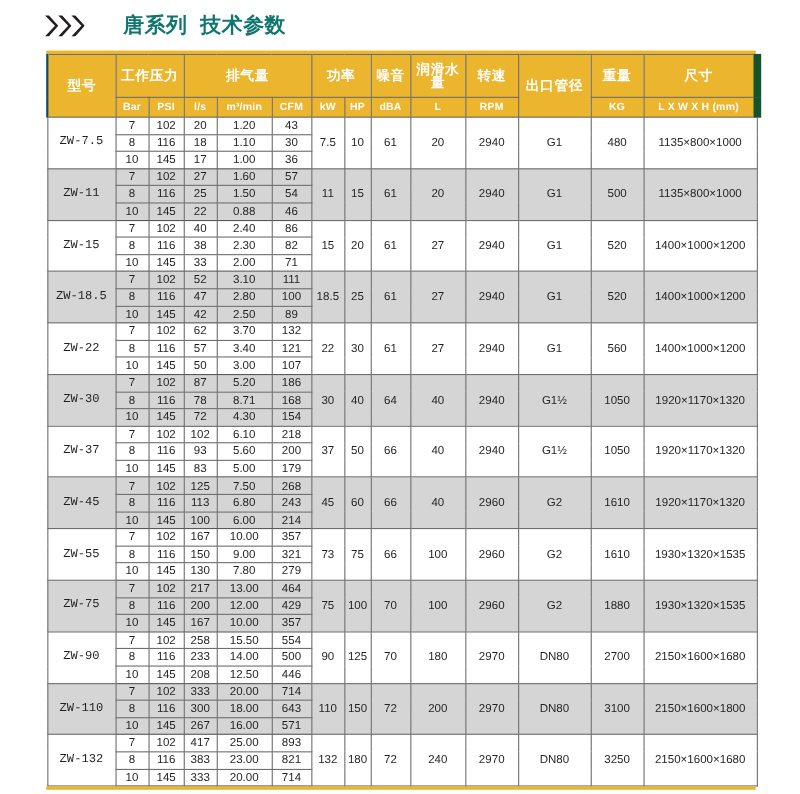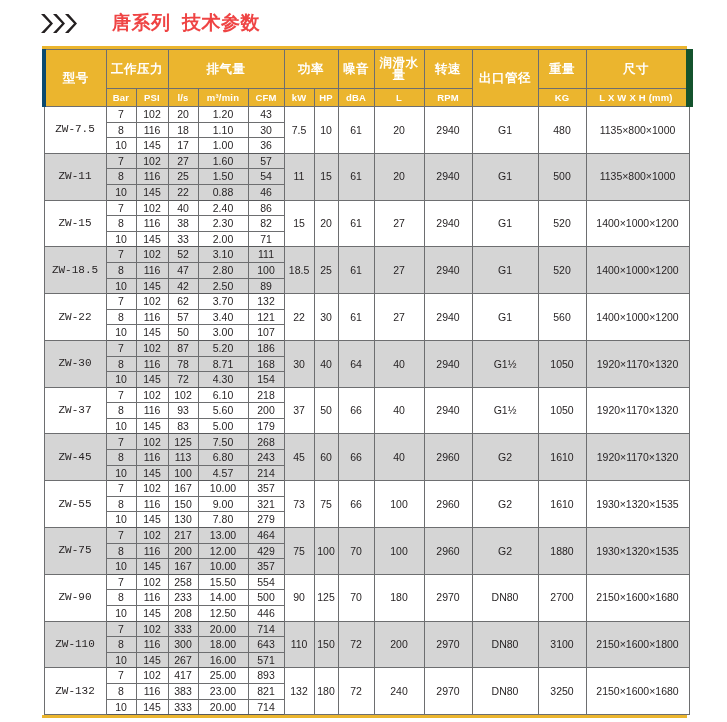--- a/index.html
+++ b/index.html
@@ -30,21 +30,21 @@
   }
   .chev {
     width: 13px;
     height: 21px;
     margin-right: -1px;
   }
   .page-title {
     font-size: 19px;
     font-weight: bold;
     letter-spacing: 0.5px;
-    color: #ef4444;
+    color: #0f766e;
     white-space: pre;
   }
 
   
   .table-wrap {
     padding: 0 40px 0 42px;
     box-sizing: border-box;
   }
   table.spec {
     border-collapse: collapse;
@@ -78,21 +78,21 @@
     font-weight: bold;
     letter-spacing: 0.2px;
   }
   thead th.h-tall {
     height: 55px;
   }
   thead th.last-col {
     border-right: 7px solid #14532d;
   }
   thead th.first-col {
-    border-left: 4px solid #0c4a6e;
+    border-left: 2px solid #0c4a6e;
   }
 
   
   tbody td {
     height: 14.6px;
     font-size: 10.5px;
     color: #231f20;
   }
   tbody td.model {
     font-size: 11px;
@@ -423,21 +423,21 @@
           <td>8</td>
           <td>116</td>
           <td>113</td>
           <td>6.80</td>
           <td>243</td>
         </tr>
         <tr class="shaded group-end">
           <td>10</td>
           <td>145</td>
           <td>100</td>
-          <td>4.57</td>
+          <td>6.00</td>
           <td>214</td>
         </tr>
         <tr class="plain">
           <td rowspan="3" class="model">ZW-55</td>
           <td>7</td>
           <td>102</td>
           <td>167</td>
           <td>10.00</td>
           <td>357</td>
           <td rowspan="3">73</td>

